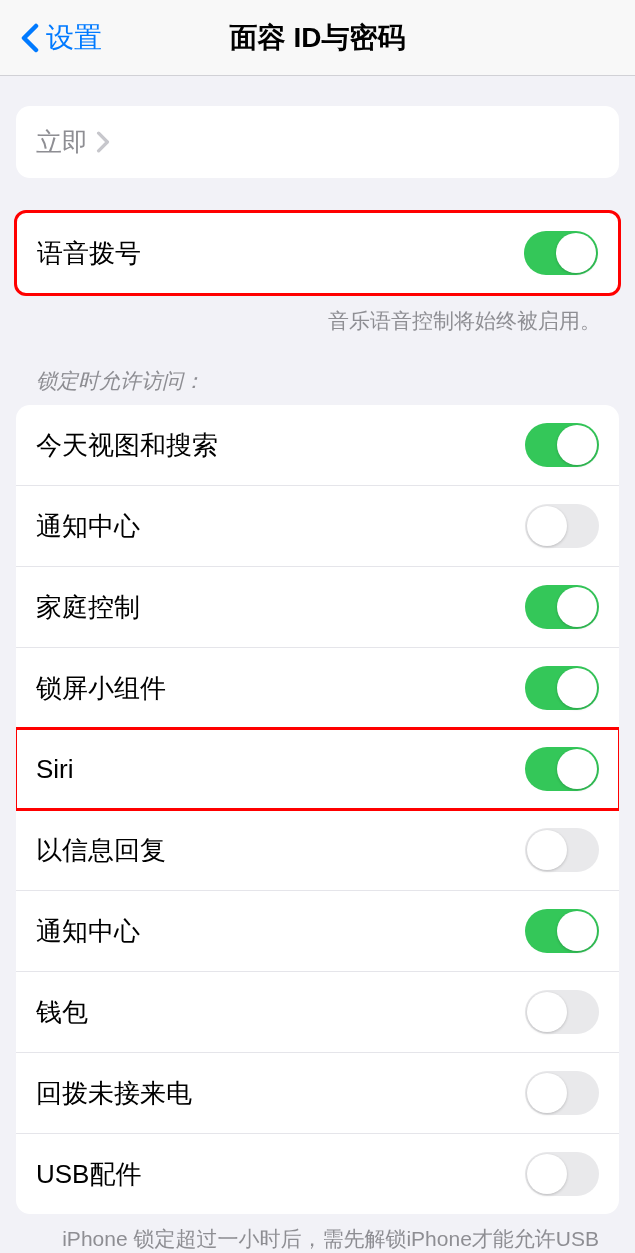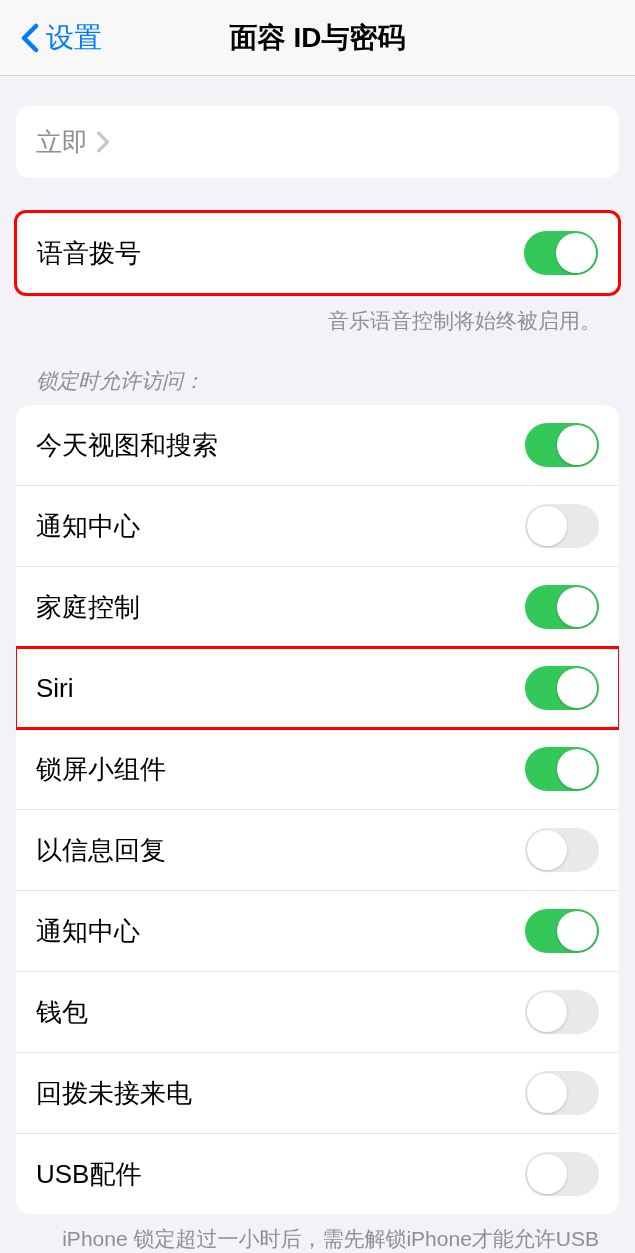--- a/index.html
+++ b/index.html
@@ -205,33 +205,33 @@
           <div class="toggle off">
             <div class="toggle-knob"></div>
           </div>
         </div>
         <div class="cell">
           <span class="cell-label">家庭控制</span>
           <div class="toggle on">
             <div class="toggle-knob"></div>
           </div>
         </div>
+        <div class="cell">
+          <span class="cell-label">锁屏小组件</span>
+          <div class="toggle on">
+            <div class="toggle-knob"></div>
+          </div>
+        </div>
         <div class="cell highlighted-row">
           <span class="cell-label">Siri</span>
           <div class="toggle on">
             <div class="toggle-knob"></div>
           </div>
         </div>
         <div class="cell">
-          <span class="cell-label">锁屏小组件</span>
-          <div class="toggle on">
-            <div class="toggle-knob"></div>
-          </div>
-        </div>
-        <div class="cell">
           <span class="cell-label">以信息回复</span>
           <div class="toggle off">
             <div class="toggle-knob"></div>
           </div>
         </div>
         <div class="cell">
           <span class="cell-label">通知中心</span>
           <div class="toggle on">
             <div class="toggle-knob"></div>
           </div>

